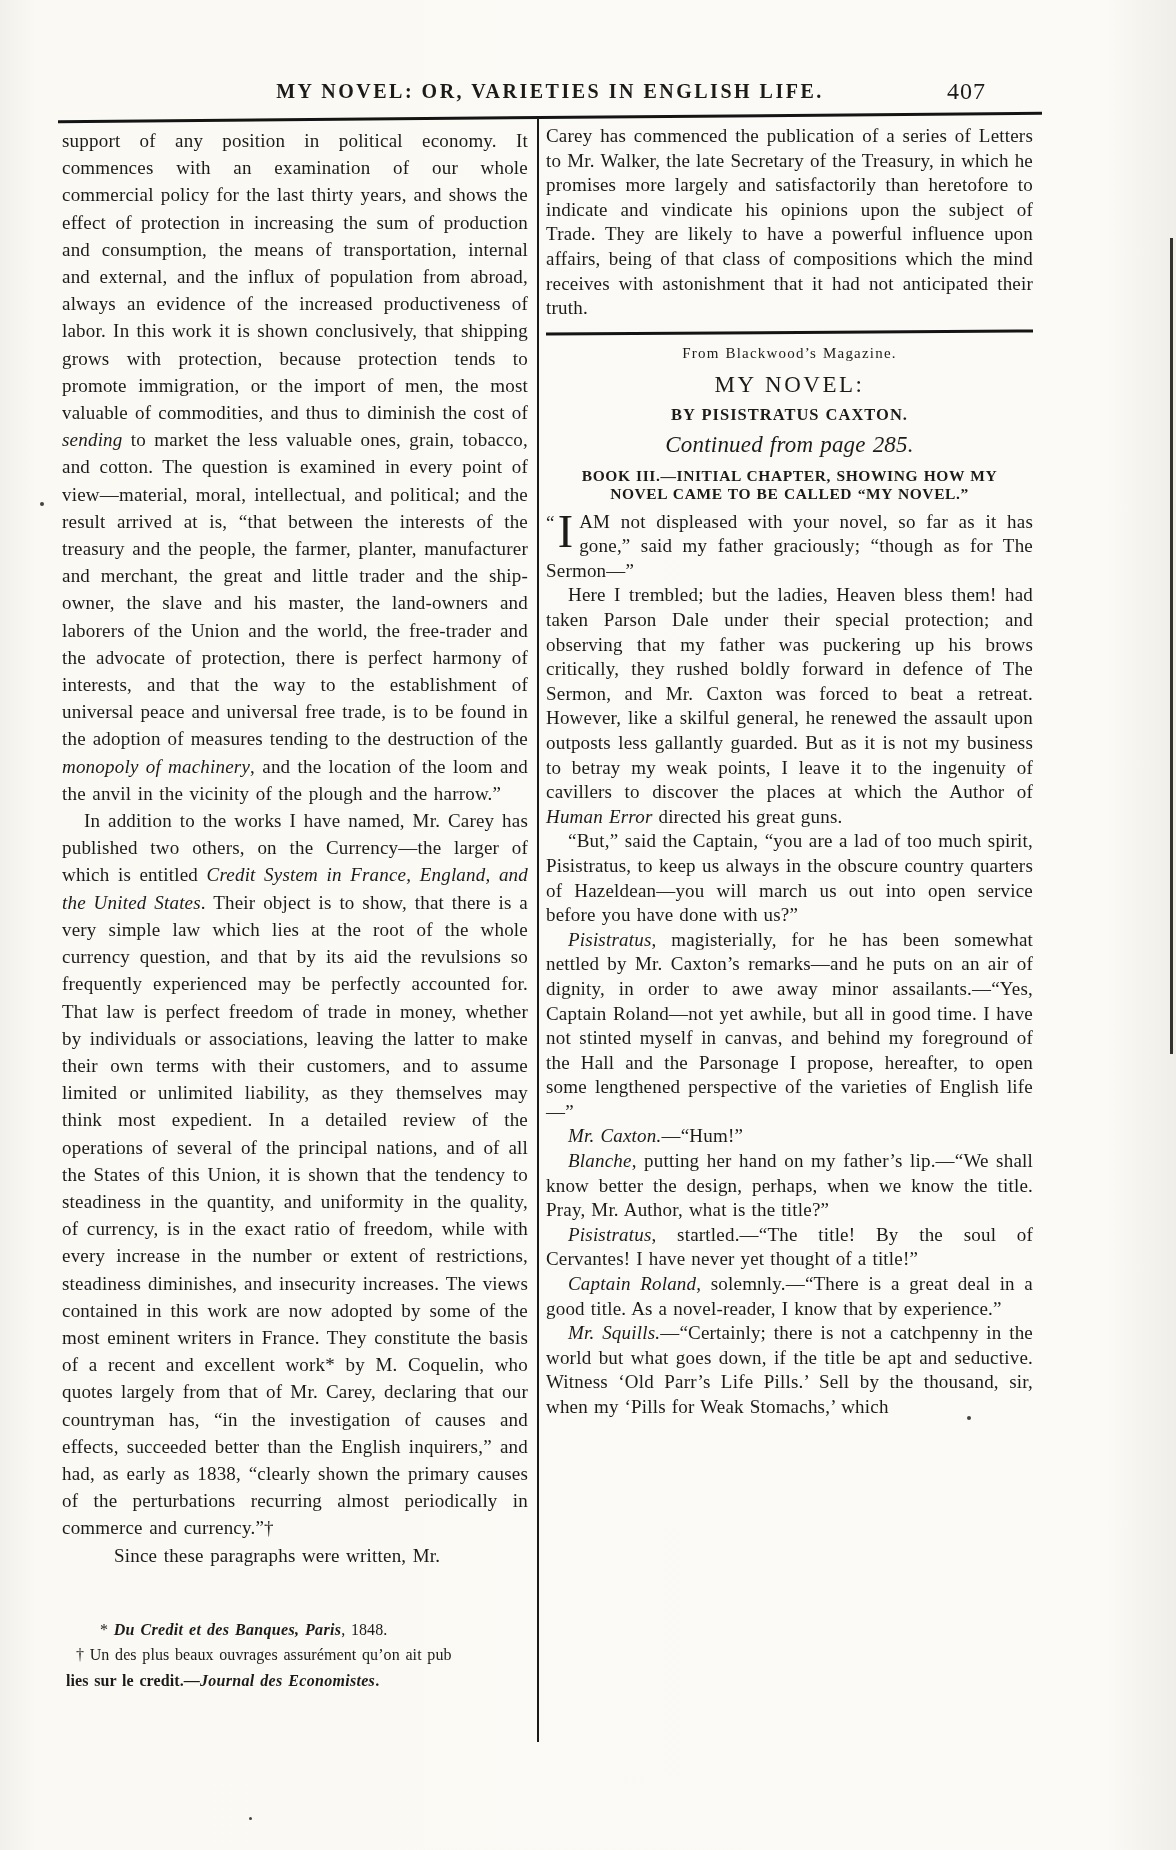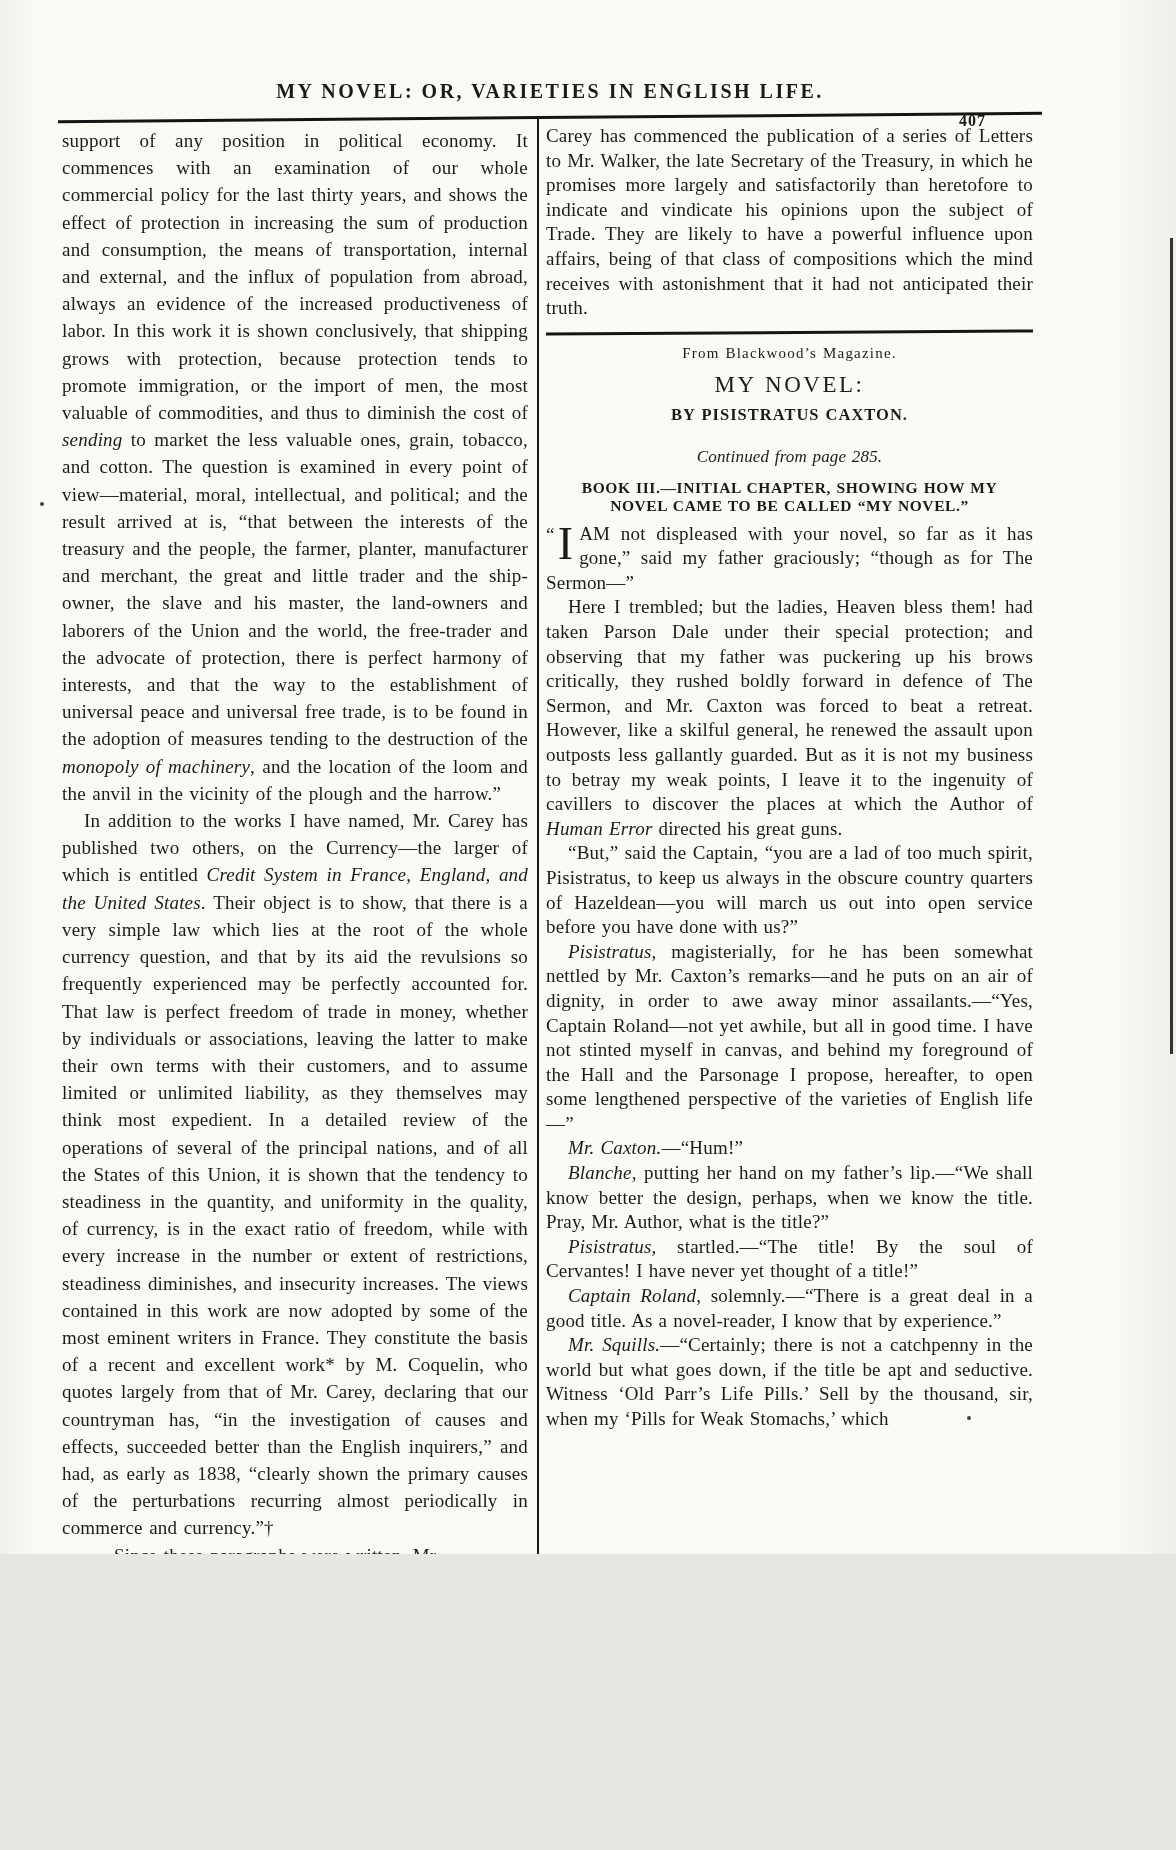--- a/index.html
+++ b/index.html
@@ -1,26 +1,26 @@
 <!DOCTYPE html>
 <html><head>
 <meta charset="utf-8">
 <style>
   html,body{margin:0;padding:0;background:#e8e6e0;}
   .page{
-    position:relative;width:1176px;height:1554px;overflow:hidden;
+    position:relative;width:1176px;height:1850px;overflow:hidden;
     background:linear-gradient(90deg,#f1f0ea 0%,#faf9f4 3%,#fbfaf6 94%,#efeee8 100%);
     color:#1c1b19;
     font-family:"Liberation Serif","DejaVu Serif",serif;
     -webkit-font-smoothing:antialiased;
   }
   
   .running-head{position:absolute;top:80px;left:62px;width:976px;text-align:center;}
   .running-title{font-size:20px;font-weight:bold;letter-spacing:2.5px;display:inline-block;}
-  .page-number{position:absolute;right:52px;top:-2px;font-size:16px;font-weight:bold;letter-spacing:1px;margin-top:34px;}
+  .page-number{position:absolute;right:52px;top:-2px;font-size:24px;font-weight:normal;letter-spacing:1px;}
   .header-rule{position:absolute;top:116px;left:58px;width:984px;height:3px;background:#141414;transform:rotate(-0.5deg);}
   
   .col-divider{position:absolute;left:537px;top:118px;width:2px;height:1624px;background:#1a1a18;}
   
   .col{position:absolute;text-align:justify;}
   .col.left{left:62px;top:127px;width:466px;font-size:19px;line-height:27.2px;letter-spacing:0.2px;word-spacing:1.5px;}
   .col.right{left:546px;top:124px;width:487px;font-size:19px;line-height:24.6px;letter-spacing:0.2px;word-spacing:1px;}
   .body-para{margin:0;text-indent:22px;}
   .no-indent{text-indent:0;}
   .indent-big{text-indent:52px;}
@@ -30,21 +30,21 @@
   .fn1{text-indent:34px;}
   .fn2{text-indent:10px;}
   .fn3{text-indent:0;font-weight:bold;}
   
   .section-rule{height:2.5px;background:#141414;margin:10px 0 8px 0;transform:rotate(-0.35deg);}
   .heading-block{text-align:center;text-indent:0;}
   .hb-source{font-size:15px;letter-spacing:1.2px;}
   .hb-title{font-size:23px;letter-spacing:2.5px;margin-top:7px;}
   .hb-subtitle{font-size:15.5px;font-weight:bold;letter-spacing:1.2px;margin-top:9px;}
   .hb-byline{font-size:16.5px;font-weight:bold;letter-spacing:1px;margin-top:6px;}
-  .hb-continued{font-size:17px;font-style:italic;margin-top:17px;}
+  .hb-continued{font-size:23px;font-style:italic;margin-top:5px;}
   .hb-chapter{font-size:15.5px;font-weight:bold;letter-spacing:0.6px;line-height:18px;margin:9px auto 7px auto;width:96%;}
   
   .dropcap-para{text-indent:0;}
   .oq{float:left;font-size:19px;line-height:24px;padding:1px 1px 0 0;}
   .dropcap{float:left;font-size:46px;line-height:38px;padding:3px 6px 0 2px;font-weight:normal;}
   
   .edge-line{position:absolute;left:1170px;top:238px;width:2.5px;height:816px;background:#33312e;}
   .speck{position:absolute;width:4px;height:4px;border-radius:50%;background:#45433f;}
   .speck.s1{left:40px;top:502px;}
   .speck.s2{left:967px;top:1416px;}

